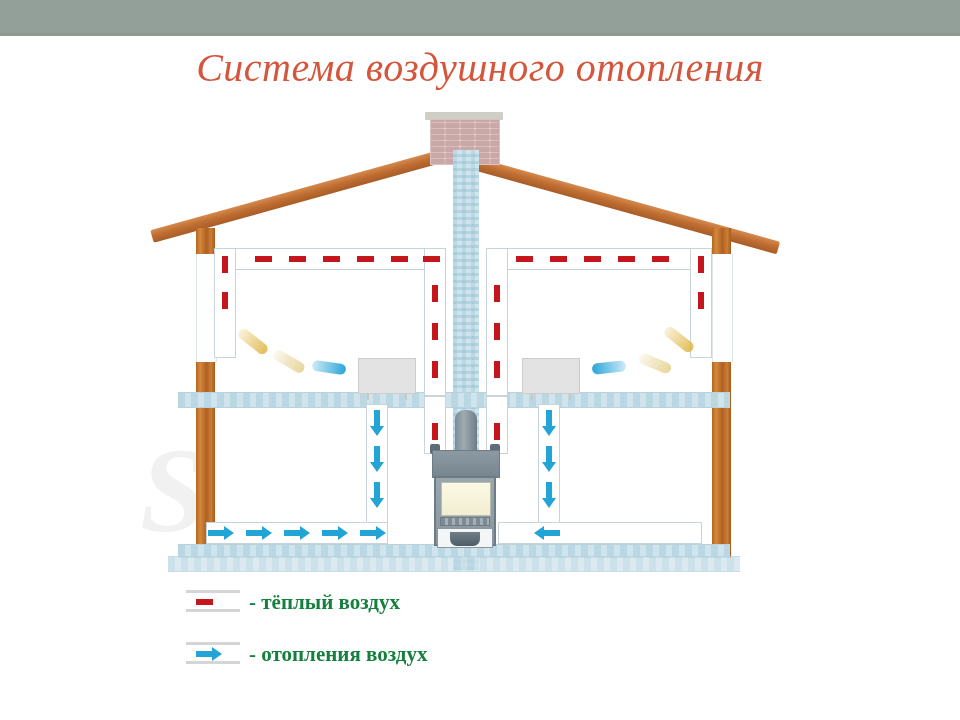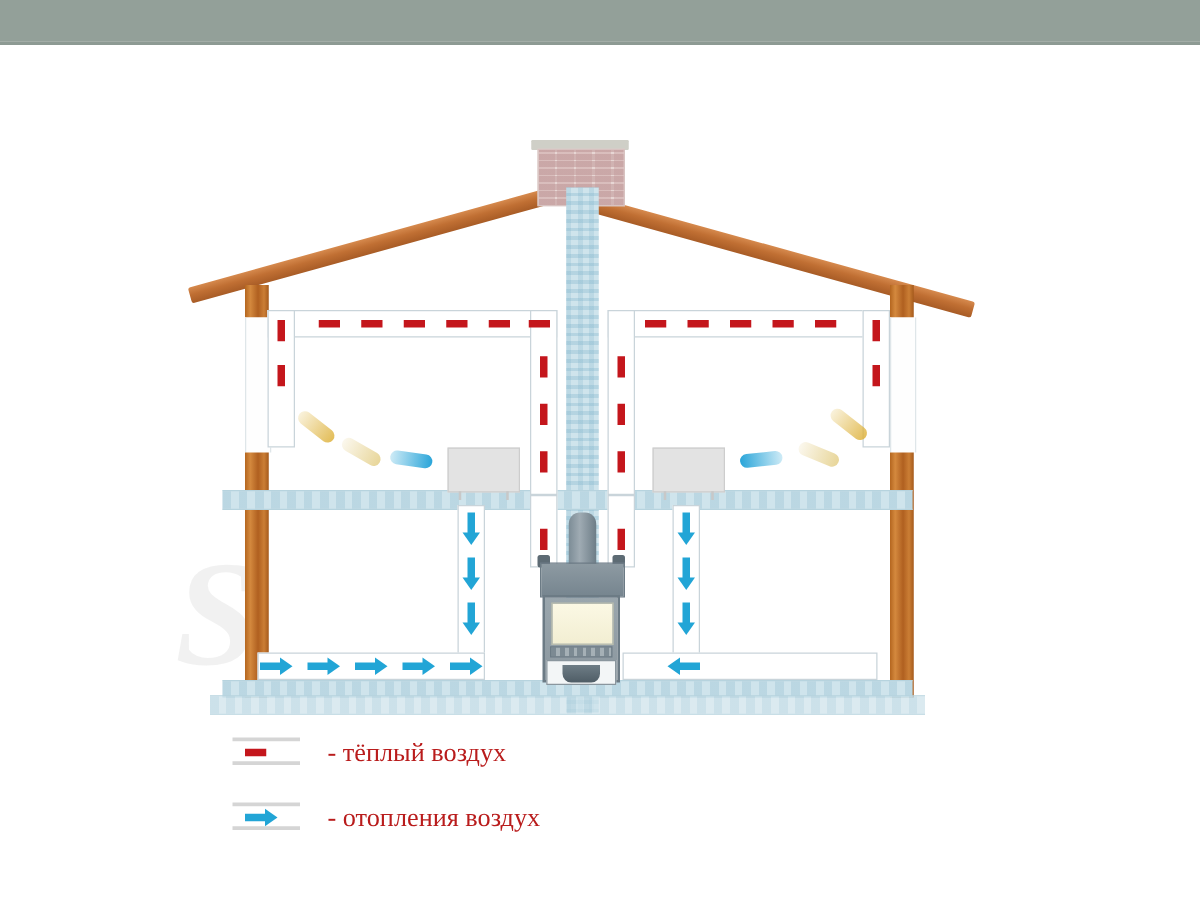--- a/index.html
+++ b/index.html
@@ -189,33 +189,34 @@
   
   .legend{position:absolute;left:186px;top:586px;}
   .leg-row{position:relative;height:42px;}
   .leg-chip{
     position:absolute;left:0;top:4px;width:54px;height:22px;
     background:#fff;border-top:3px solid #d5d5d5;border-bottom:3px solid #d5d5d5;
     box-sizing:border-box;
   }
   .leg-arrow{position:absolute;left:8px;top:10px;}
   .leg-text{
-    position:absolute;left:76px;top:4px;
+    position:absolute;left:63px;top:4px;
     font-family:"Liberation Serif", serif;
-    font-size:21px;font-weight:400;color:#b91c1c;white-space:nowrap;
+    font-size:21px;font-weight:700;color:#15803d;white-space:nowrap;
   }
 </style>
 </head>
 <body>
 
 <div id="slide">
 
   <div class="topbar"></div>
   <div class="topbar-edge"></div>
 
+  <div class="title">Система воздушного отопления</div>
 
   <div class="fig">
 
     <div class="watermark">S</div>
 
     <div class="roof-l"></div>
     <div class="roof-r"></div>
 
     <div class="chimney-cap"></div>
     <div class="chimney-body"></div>

